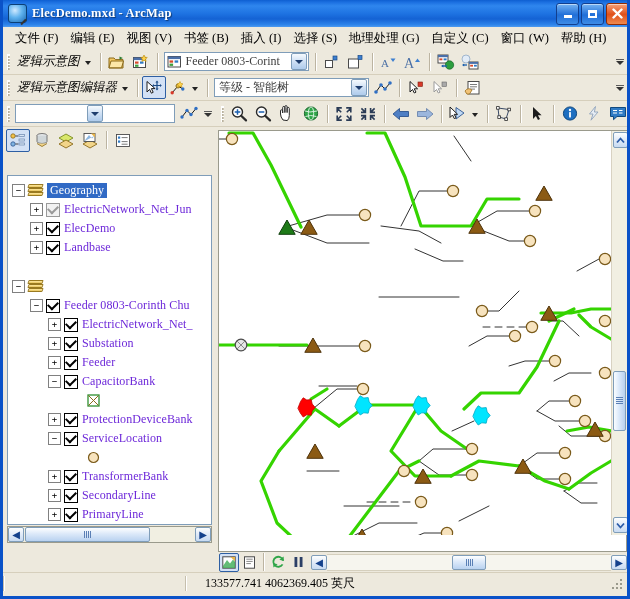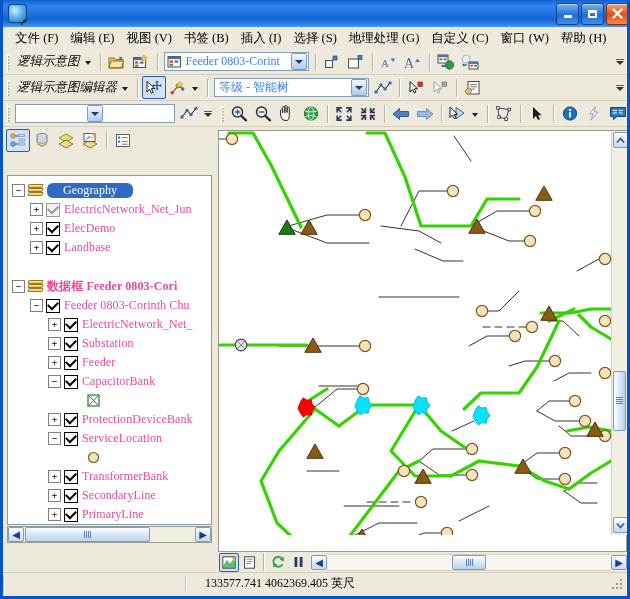--- a/index.html
+++ b/index.html
@@ -94,21 +94,21 @@
     border:1px solid transparent;border-radius:2px;position:relative;
   }
   .tbtn.active{border:1px solid #2E5FA3;background:#D3E1F5;}
   .combo{
     height:19px;background:#fff;border:1px solid #7F9DB9;
     display:flex;align-items:center;flex:none;margin:0 2px;
     box-sizing:border-box;
   }
   .combo .ctext{
     font-family:"Liberation Serif","DejaVu Serif",serif;font-size:12px;
-    padding-left:4px;white-space:nowrap;overflow:hidden;flex:1;color:#3b82f6;
+    padding-left:4px;white-space:nowrap;overflow:hidden;flex:1;color:#404040;
   }
   .combo .cbtn{
     width:16px;height:17px;flex:none;margin-right:1px;
     background:linear-gradient(to bottom,#f6fafe,#cfe0f4 50%,#aecbec);
     border:1px solid #7F9DB9;box-sizing:border-box;border-radius:2px;
     display:flex;align-items:center;justify-content:center;
   }
   .cbtn .cv{width:0;height:0;border-left:4px solid transparent;border-right:4px solid transparent;border-top:4px solid #1F3E6E;}
   .ovf{
     margin-left:auto;margin-right:2px;width:10px;flex:none;
@@ -145,24 +145,24 @@
     width:12px;height:12px;border:1px solid #000;background:#fff;flex:none;margin-right:4px;
     display:flex;align-items:center;justify-content:center;position:relative;
   }
   .chk.grey{border-color:#9a9a9a;background:#f2f2f2;}
   .chk .tick{
     width:8px;height:5px;border-left:2px solid #000;border-bottom:2px solid #000;
     transform:rotate(-45deg);margin-bottom:2px;
   }
   .chk.grey .tick{border-color:#9a9a9a;}
   .tlabel{
-    font-family:"Liberation Serif","DejaVu Serif",serif;font-size:12px;color:#ec4899;
+    font-family:"Liberation Serif","DejaVu Serif",serif;font-size:12px;color:#6d28d9;
     letter-spacing:.1px;
   }
-  .tlabel.sel{background:#316AC5;color:#fff;padding:0 16px;border-radius:6px;}
+  .tlabel.sel{background:#316AC5;color:#fff;padding:0 3px;}
   .tlabel.bold{font-weight:bold;}
   .layers-ico{
     width:15px;height:13px;flex:none;margin-right:4px;position:relative;
   }
   .layers-ico i{
     position:absolute;left:0;width:15px;height:4px;
     background:linear-gradient(to bottom,#ffe9a0,#e8c45c);
     border:1px solid #9a7a20;box-sizing:border-box;border-radius:1px;
     transform:skewX(-20deg);
   }
@@ -227,20 +227,21 @@
       radial-gradient(circle 1.2px at 11px 3px,#9a9a8c 99%,transparent 100%);
   }
 </style>
 </head>
 <body>
 
 <div id="app">
 
   <div id="titlebar">
     <div id="title-icon"></div>
+    <div id="title-text">ElecDemo.mxd - ArcMap</div>
     <div id="win-btns">
       <div class="wbtn min">
           <div class="min-g"></div>
         </div>
       <div class="wbtn max">
           <div class="max-g"></div>
         </div>
       <div class="wbtn close">
         <svg width="11" height="11" viewBox="0 0 11 11">
             <path d="M1.5 1.5 L9.5 9.5 M9.5 1.5 L1.5 9.5" stroke="#fff" stroke-width="2.4" stroke-linecap="round"></path>
@@ -632,21 +633,20 @@
 
       <div style="height:20px"></div>
 
       <div class="tnode" style="padding-left:4px;">
         <span class="expander">−</span>
         <span class="layers-ico">
             <i style="top:0"></i>
             <i style="top:4px"></i>
             <i style="top:8px"></i>
           </span>
-        <span class="tlabel bold">数据框 Feeder 0803-Cori</span>
       </div>
 
       <div class="tnode" style="padding-left:22px;">
         <span class="expander">−</span>
         <span class="chk">
             <span class="tick"></span>
           </span>
         <span class="tlabel">Feeder 0803-Corinth Chu</span>
       </div>
 

